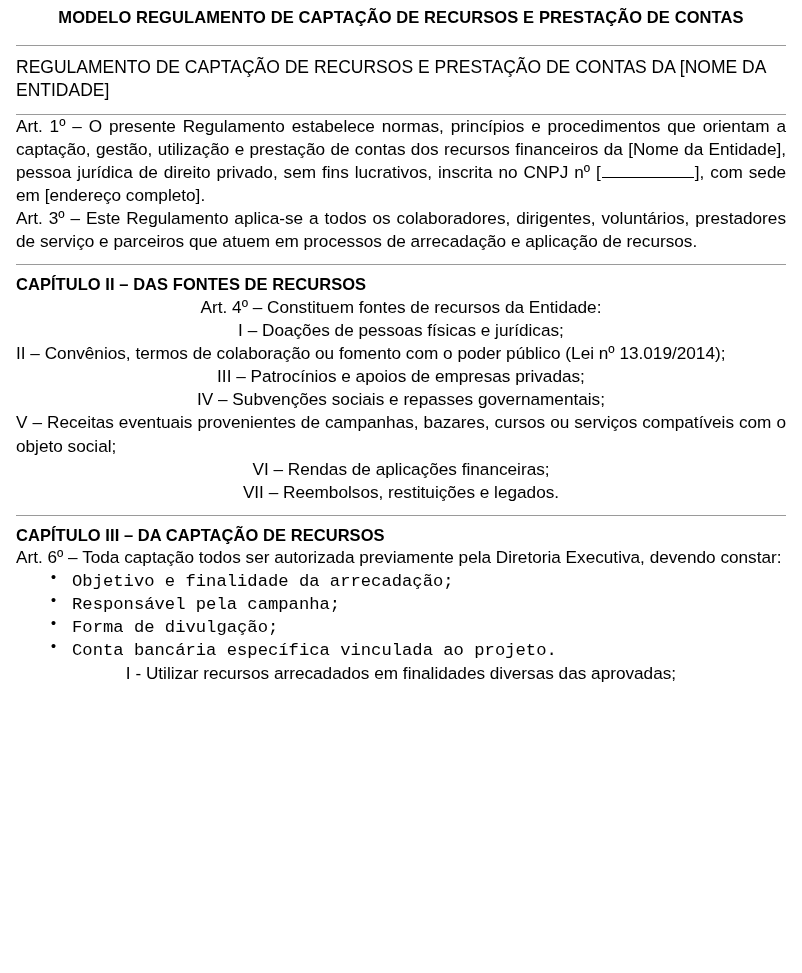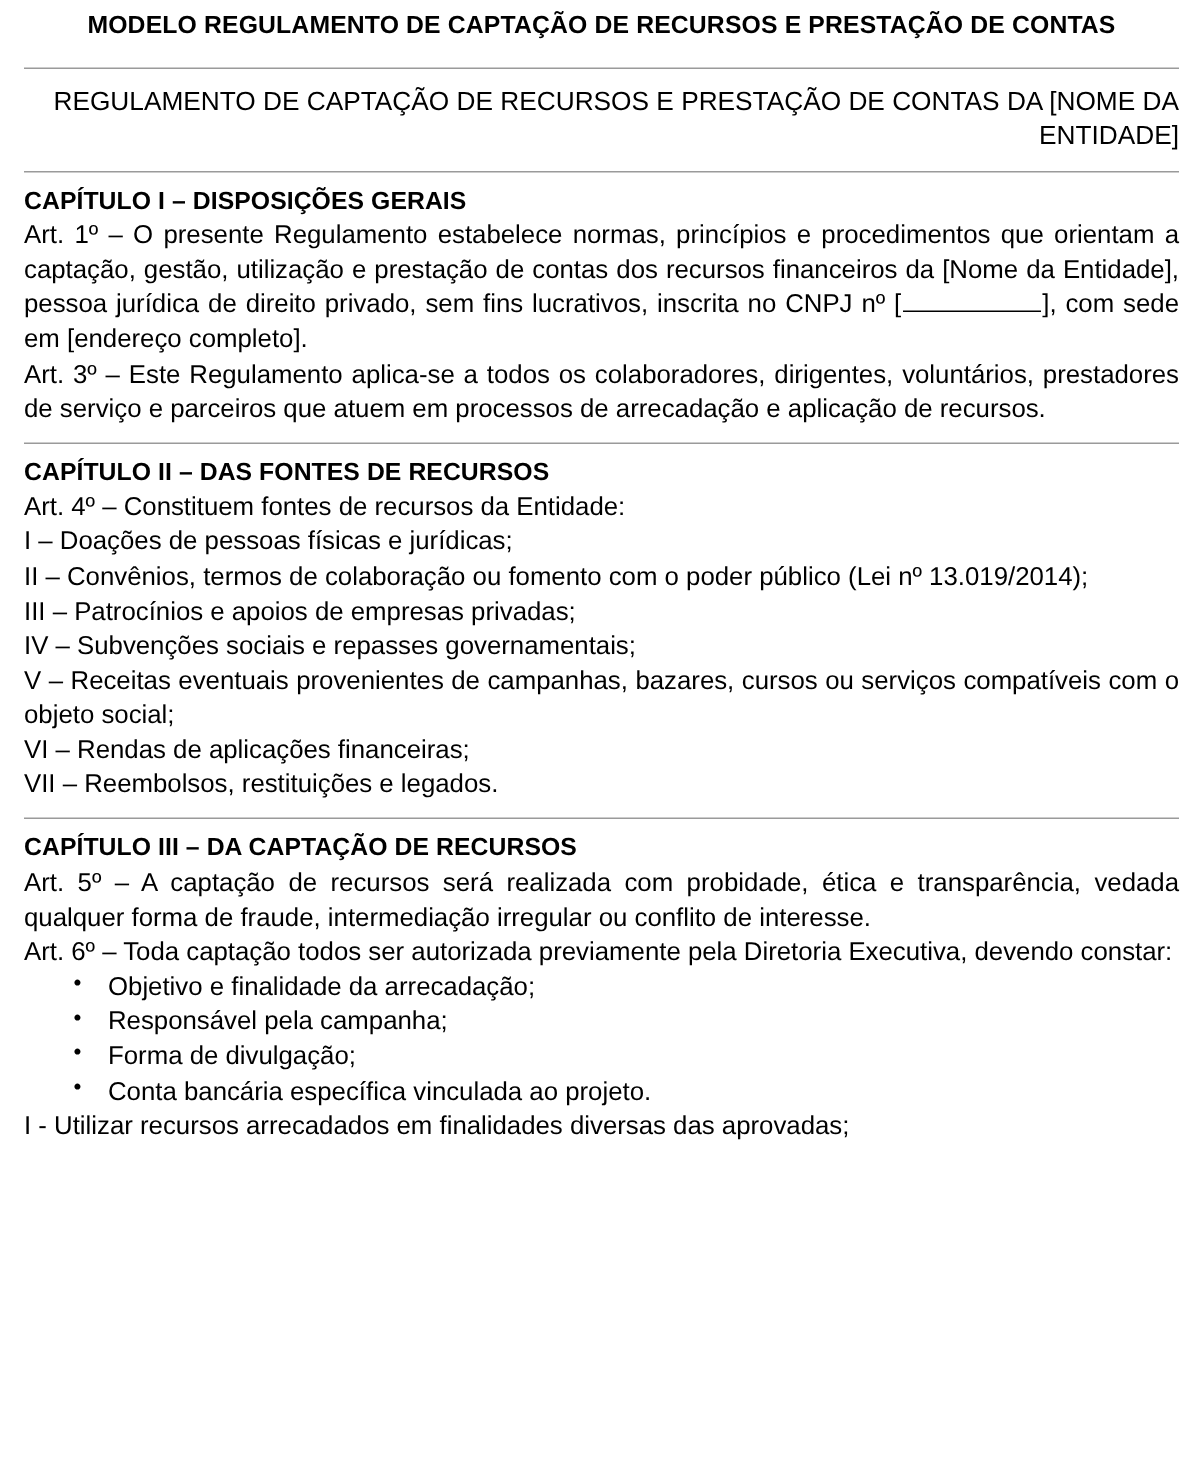--- a/index.html
+++ b/index.html
@@ -43,58 +43,58 @@
     width: 100%;
   }
   .rule-top    { margin-top: 16px; }
 
   
   .subtitle {
     font-size: 17.5px;
     line-height: 1.34;
     margin-top: 10px;
     margin-bottom: 11px;
-    text-align: right;
   }
 
   
   .chapter-heading {
     font-size: 16.5px;
     font-weight: bold;
     line-height: 1.3;
     margin-top: 9px;
     letter-spacing: 0.05px;
   }
 
   
   .para {
     font-size: 17.2px;
     line-height: 1.345;
     text-align: justify;
     text-justify: inter-word;
     margin: 0;
     hyphens: manual;
   }
-  .para.flush { text-align: left; }
+  .para.flush { text-align: center; }
 
   
   .section { margin-bottom: 11px; }
   .section:last-child { margin-bottom: 0; }
 
   
   .bullets {
     list-style: none;
     margin: 0;
     padding: 0;
   }
   .bullets li {
     font-size: 17.2px;
     line-height: 1.345;
     position: relative;
     padding-left: 56px;
+    font-family: Liberation Mono, monospace;
   }
   .bullets li::before {
     content: "\2022";
     position: absolute;
     left: 33px;
     top: -0.5px;
     font-size: 15px;
   }
 
   
@@ -114,21 +114,20 @@
 
   <h1 class="doc-title">MODELO REGULAMENTO DE CAPTAÇÃO DE RECURSOS E PRESTAÇÃO DE CONTAS</h1>
 
   <hr class="rule rule-top">
 
   <div class="subtitle">REGULAMENTO DE CAPTAÇÃO DE RECURSOS E PRESTAÇÃO DE CONTAS DA [NOME DA ENTIDADE]</div>
 
   <hr class="rule">
 
   <section class="section">
-    <div class="chapter-heading">CAPÍTULO I – DISPOSIÇÕES GERAIS</div>
     <p class="para"><span>Art. 1º – O presente Regulamento estabelece normas, princípios e procedimentos que orientam a captação, gestão, utilização e prestação de contas dos recursos financeiros da [Nome da Entidade], pessoa jurídica de direito privado, sem fins lucrativos, inscrita no CNPJ nº [</span><span class="blank-field"></span><span>], com sede em [endereço completo].</span></p>
     <p class="para">Art. 3º – Este Regulamento aplica-se a todos os colaboradores, dirigentes, voluntários, prestadores de serviço e parceiros que atuem em processos de arrecadação e aplicação de recursos.</p>
   </section>
 
   <hr class="rule">
 
   <section class="section">
     <div class="chapter-heading">CAPÍTULO II – DAS FONTES DE RECURSOS</div>
     <p class="para flush">Art. 4º – Constituem fontes de recursos da Entidade:</p>
     <p class="para flush">I – Doações de pessoas físicas e jurídicas;</p>
@@ -137,21 +136,20 @@
     <p class="para flush">IV – Subvenções sociais e repasses governamentais;</p>
     <p class="para">V – Receitas eventuais provenientes de campanhas, bazares, cursos ou serviços compatíveis com o objeto social;</p>
     <p class="para flush">VI – Rendas de aplicações financeiras;</p>
     <p class="para flush">VII – Reembolsos, restituições e legados.</p>
   </section>
 
   <hr class="rule">
 
   <section class="section">
     <div class="chapter-heading">CAPÍTULO III – DA CAPTAÇÃO DE RECURSOS</div>
-    <p class="para">Art. 5º – A captação de recursos será realizada com probidade, ética e transparência, vedada qualquer forma de fraude, intermediação irregular ou conflito de interesse.</p>
     <p class="para">Art. 6º – Toda captação todos ser autorizada previamente pela Diretoria Executiva, devendo constar:</p>
     <ul class="bullets">
       <li>Objetivo e finalidade da arrecadação;</li>
       <li>Responsável pela campanha;</li>
       <li>Forma de divulgação;</li>
       <li>Conta bancária específica vinculada ao projeto.</li>
     </ul>
     <p class="para flush">I - Utilizar recursos arrecadados em finalidades diversas das aprovadas;</p>
   </section>
 

